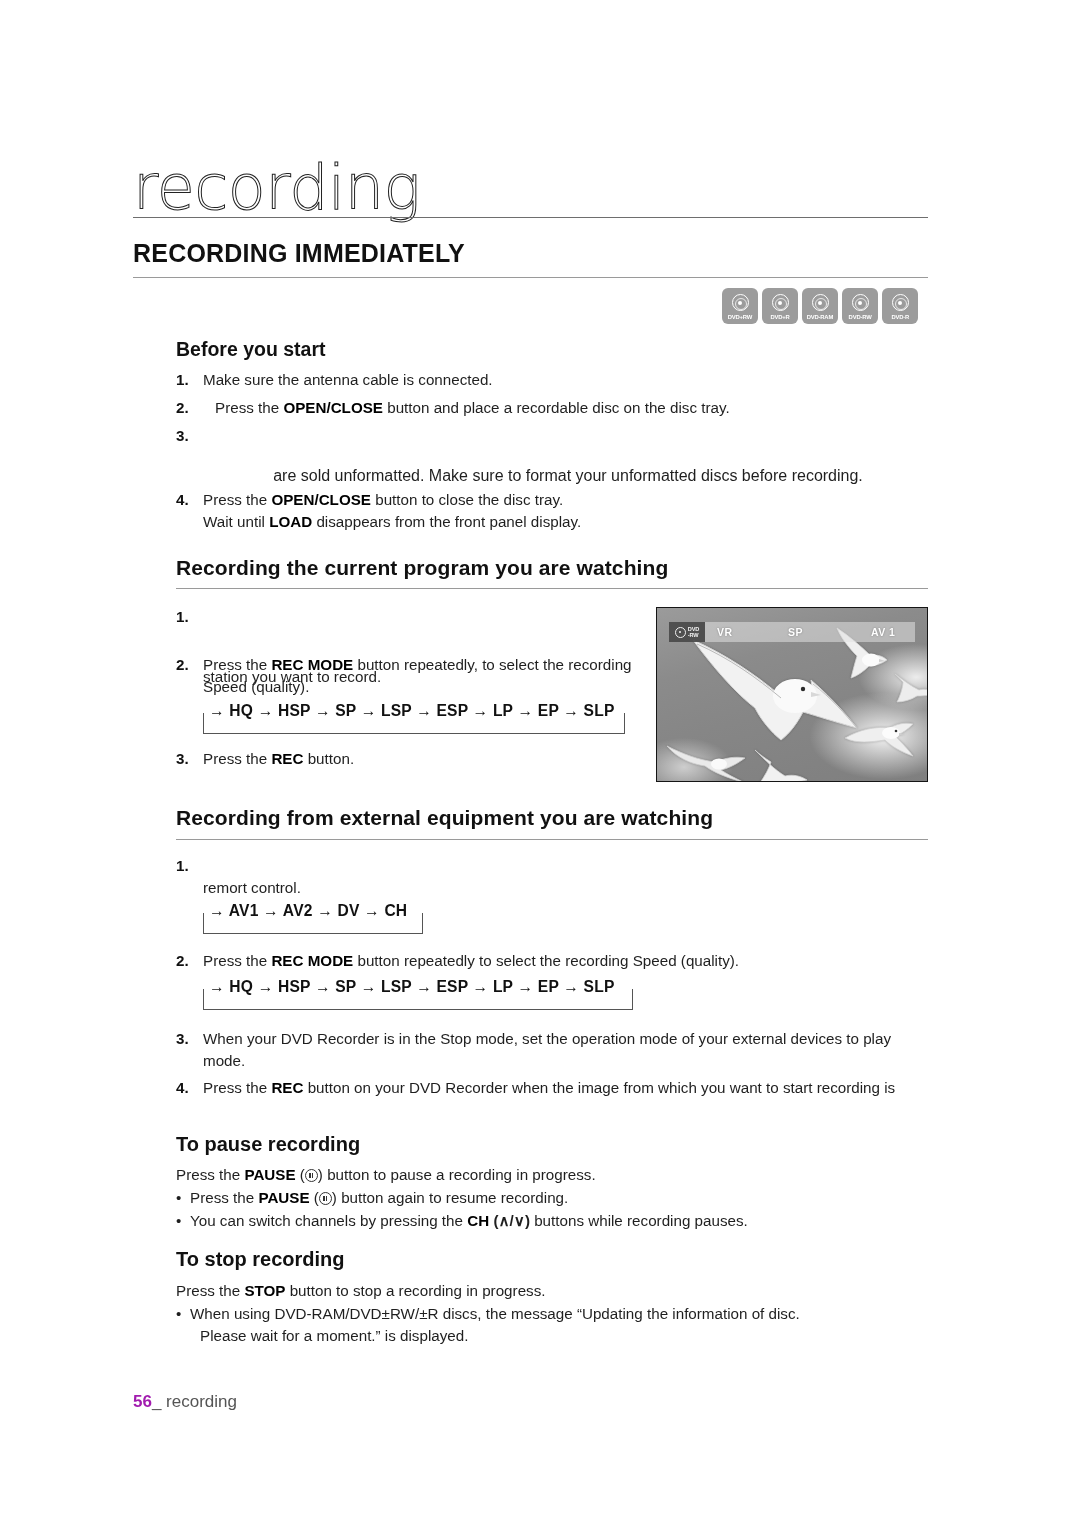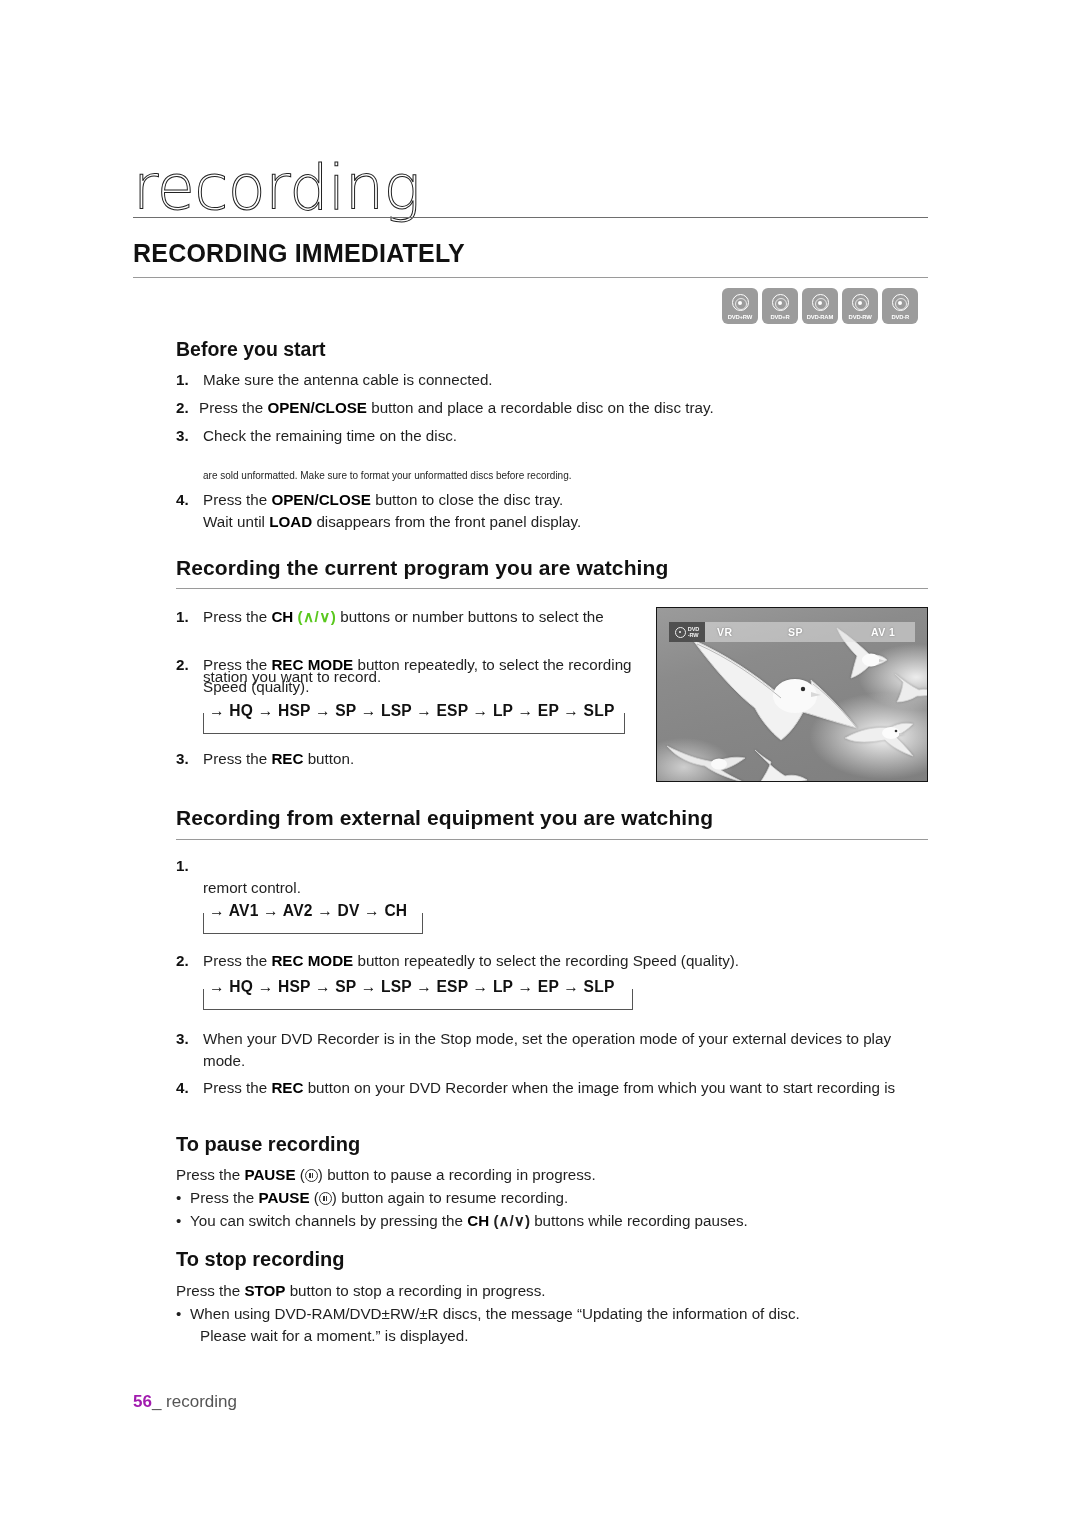--- a/index.html
+++ b/index.html
@@ -360,35 +360,33 @@
       <span class="disc-label">DVD-R</span>
     </div>
   </div>
 
   <div class="h2-sub" style="left:176px; top:338px;">Before you start</div>
 
   <div class="num" style="left:176px; top:369px;">1.</div>
   <div class="txt" style="left:203px; top:369px; width:700px;">Make sure the antenna cable is connected.</div>
 
   <div class="num" style="left:176px; top:397px;">2.</div>
-  <div class="txt" style="left:199px; top:397px; width:700px;"><span>Press the </span><b>OPEN/CLOSE</b><span> button and place a recordable disc on the disc tray.</span></div>
+  <div class="txt" style="left:215px; top:397px; width:700px;"><span>Press the </span><b>OPEN/CLOSE</b><span> button and place a recordable disc on the disc tray.</span></div>
 
   <div class="num" style="left:176px; top:425px;">3.</div>
-  <div class="txt" style="left:203px; top:425px; width:700px;">Check the remaining time on the disc.</div>
-  <div class="txt" style="left:203px; top:465px; width:730px; font-size:10px;">are sold unformatted. Make sure to format your unformatted discs before recording.</div>
+  <div class="txt" style="left:203px; top:465px; width:730px; font-size:16px;text-align:center;">are sold unformatted. Make sure to format your unformatted discs before recording.</div>
 
   <div class="num" style="left:176px; top:489px;">4.</div>
   <div class="txt" style="left:203px; top:489px; width:700px;"><span>Press the </span><b>OPEN/CLOSE</b><span> button to close the disc tray.</span></div>
   <div class="txt" style="left:203px; top:511px; width:700px;"><span>Wait until </span><b>LOAD</b><span> disappears from the front panel display.</span></div>
 
   <div class="h2" style="left:176px; top:556px;">Recording the current program you are watching</div>
   <div class="h2-rule" style="left:176px; top:588px; width:752px;"></div>
 
   <div class="num" style="left:176px; top:606px;">1.</div>
-  <div class="txt" style="left:203px; top:606px; width:430px;"><span>Press the </span><b>CH</b> <span class="green">(∧/∨)</span><span> buttons or number buttons to select the</span></div>
   <div class="txt" style="left:203px; top:628px; width:430px;margin-top:38px;">station you want to record.</div>
 
   <div class="num" style="left:176px; top:654px;">2.</div>
   <div class="txt" style="left:203px; top:654px; width:440px;"><span>Press the </span><b>REC MODE</b><span> button repeatedly, to select the recording</span></div>
   <div class="txt" style="left:203px; top:676px; width:430px;">Speed (quality).</div>
 
   <div class="cycle" style="left:203px; top:702px; width:422px; height:32px;">
     <div class="cycle-frame" style="width:422px; height:21px;"></div>
     <div class="cycle-text" style="margin-left:4px;"><span class="cycle-arrow-in">→</span> <span>HQ → HSP → SP → LSP → ESP → LP → EP → SLP</span></div>
   </div>

